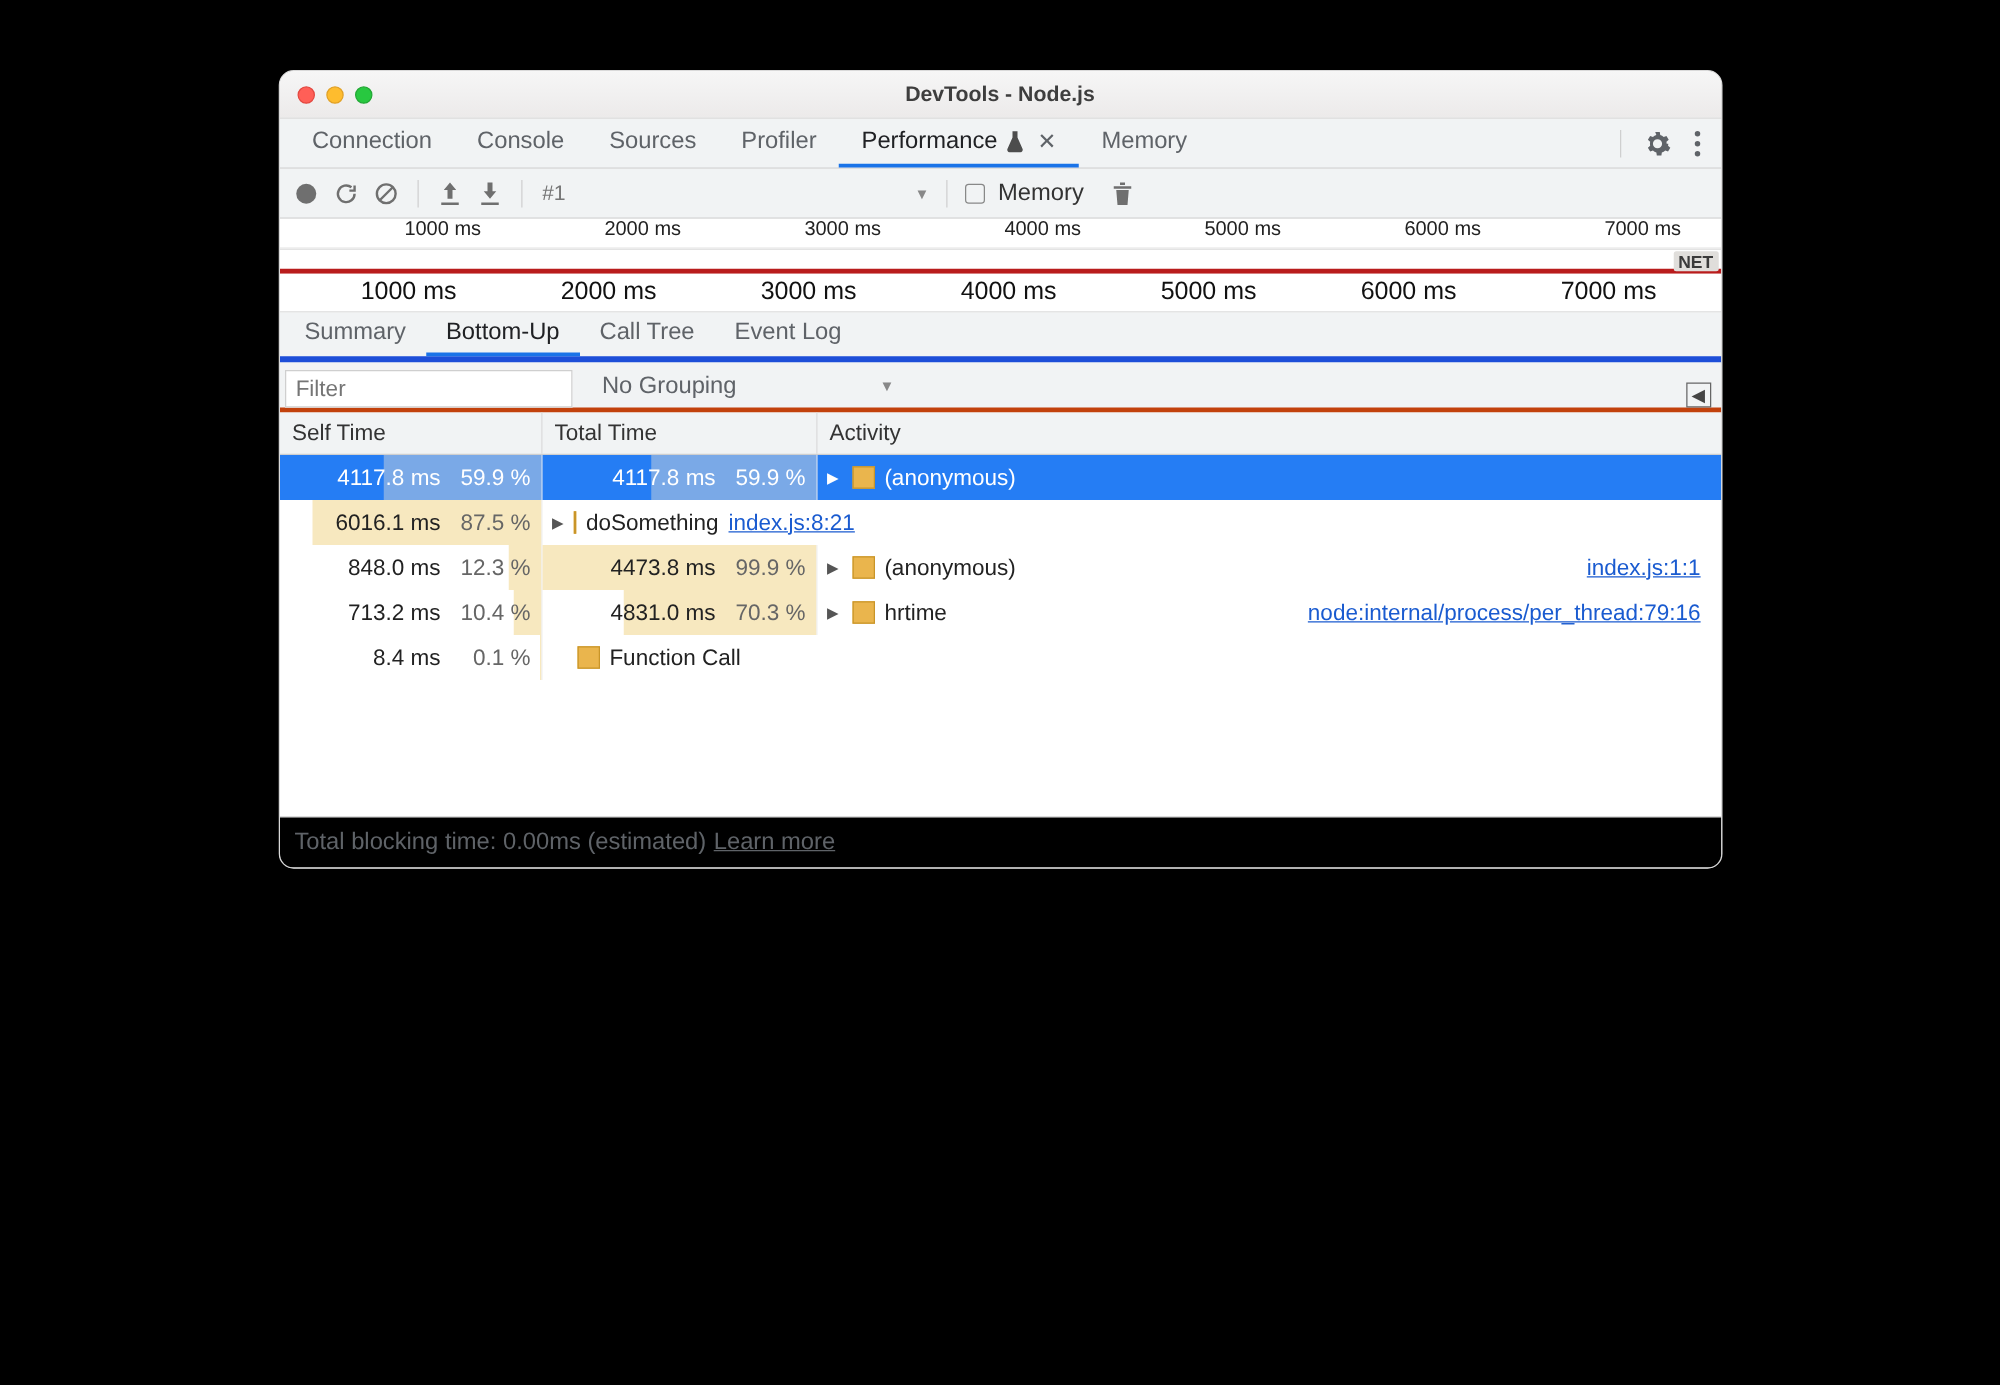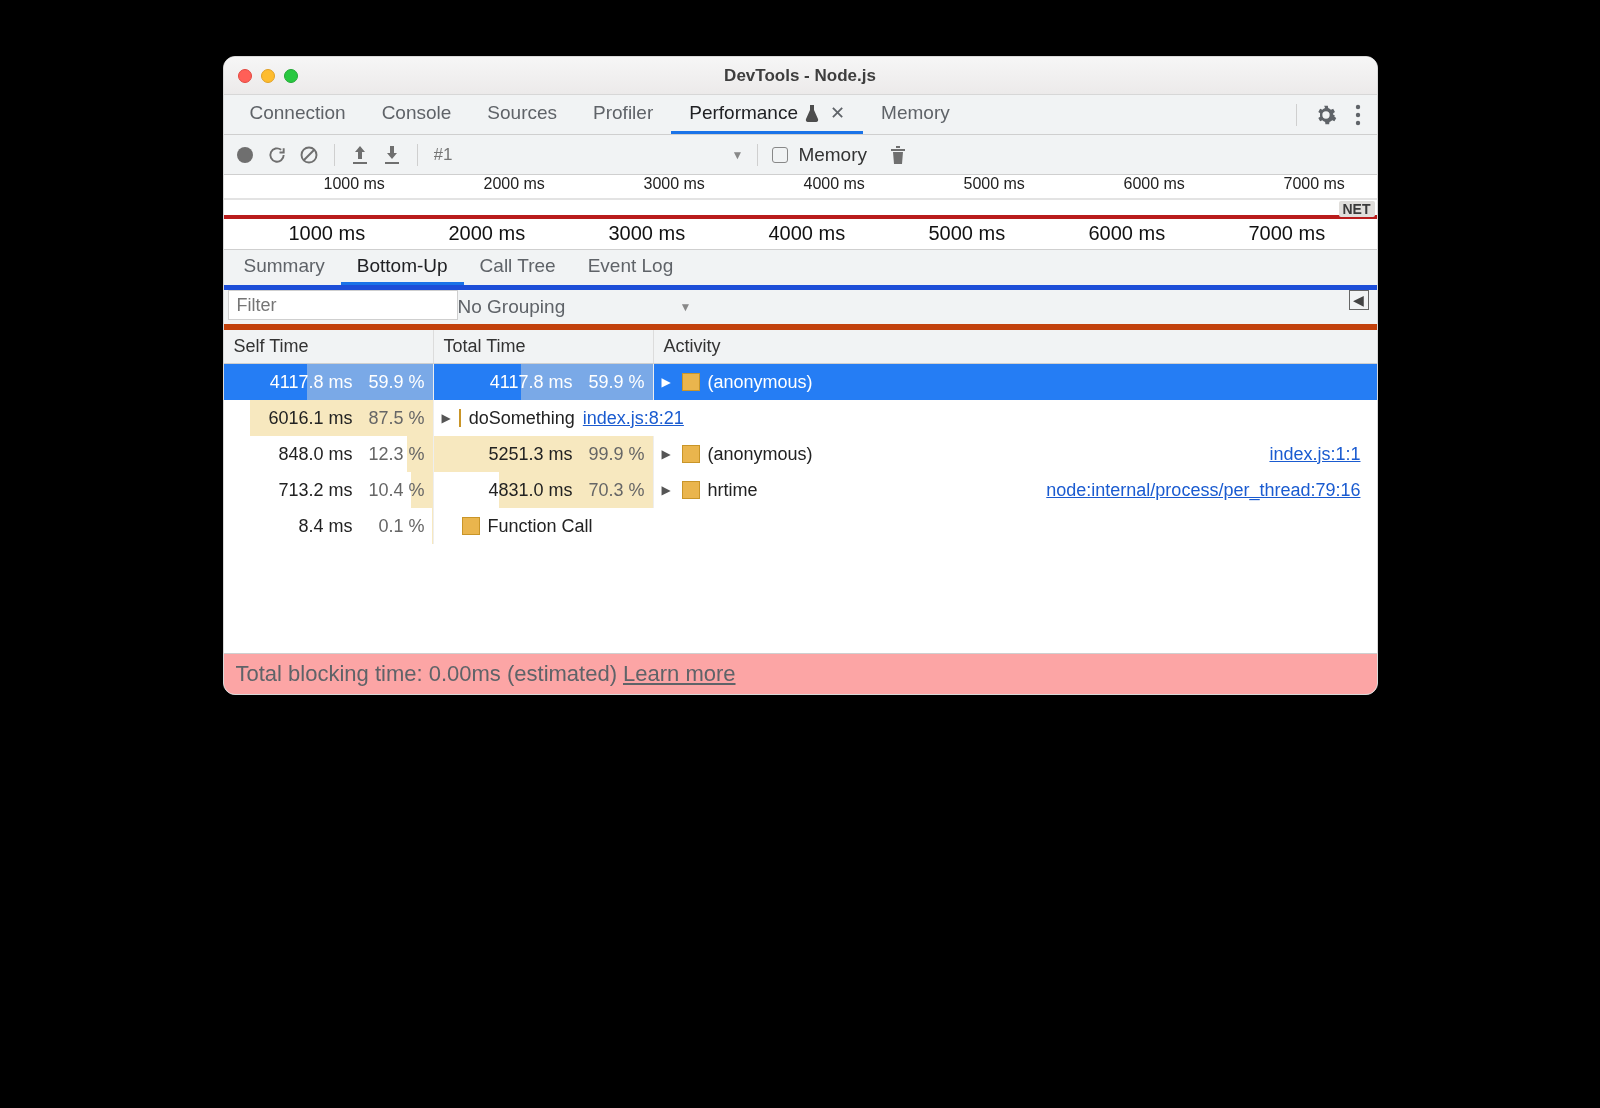--- a/index.html
+++ b/index.html
@@ -87,31 +87,31 @@
 
   .subtabs {
     display:flex; align-items:center; height:40px;
     background:#f1f3f4; border-bottom:5px solid #1d4ed8;
     padding:0 4px;
   }
   .subtab { padding:0 16px; height:100%; display:flex; align-items:center; font-size:19px; color:#5f6368; cursor:pointer; border-bottom:3px solid transparent;}
   .subtab.active { color:#202124; border-bottom:3px solid #1a73e8; }
 
   .filterbar {
-    display:flex; align-items:flex-start; height:40px;
-    background:#f1f3f4; border-bottom:6px solid #c2410c;
+    display:flex; align-items:flex-end; height:40px;
+    background:#f1f3f4; border-bottom:4px solid #c2410c;
     padding:0; gap:0;
   }
   .filter-input {
     width:230px; height:30px; margin-left:4px;
     border:1px solid #cfcfcf; background:#fff;
     font-size:18px; padding:0 8px; color:#333;
   }
   .group-sel {
-    width:250px; height:34px; 
+    width:250px; height:34px; margin-left:24px;
     font-size:19px; color:#5f6368;
     display:flex; align-items:center; justify-content:space-between;
     padding-right:16px;
     gap:13px;
   }
   .panel-toggle {
     margin-left:auto; margin-right:8px;
     width:20px; height:20px; border:1.5px solid #666;
     display:flex; align-items:center; justify-content:center;
     font-size:14px; color:#444;
@@ -144,23 +144,23 @@
   .timecell > .txt { position:relative; z-index:1; }
   .actcell { gap:8px; }
   .disclose { width:12px; color:#555; font-size:12px; }
   .tr.sel .disclose { color:#fff; }
   .swatch { width:18px; height:18px; background:#eab54d; border:1px solid #c99528; }
   .actname { color:#222; }
   .tr.sel .actname { color:#fff; }
   .srclink { margin-left:auto; color:#1a5bd0; text-decoration:underline; cursor:pointer; padding-right:8px;}
   .tbody-area { min-height:290px; background:#fff; border-bottom:1px solid #cfcfcf;}
   .footer {
-    height:40px; background:#fca5a5;
+    height:40px; background:#000000;
     display:flex; align-items:center; padding:0 12px;
-    font-size:22px; color:#5f6368;
+    font-size:19px; color:#5f6368;
   }
   .footer .learn { margin-left:6px; text-decoration:underline; cursor:pointer; color:#5f6368;}
   svg { display:block; }
 </style>
 </head>
 <body>
 
 <div class="window">
 
   <div class="titlebar">
@@ -345,21 +345,21 @@
               <span class="srclink">index.js:8:21</span>
             </div>
           </div>
           <div class="tr">
             <div class="cell timecell">
               <div class="bar" style="width: 12.3%;"></div>
               <span class="txt"><span class="ms">848.0 ms</span><span class="pct">12.3 %</span></span>
             </div>
             <div class="cell timecell">
               <div class="bar" style="width: 99.9%;"></div>
-              <span class="txt"><span class="ms">5251.3 ms</span><span class="pct">99.9 %</span></span>
+              <span class="txt"><span class="ms">4473.8 ms</span><span class="pct">99.9 %</span></span>
             </div>
             <div class="cell actcell">
               <span class="disclose">▶</span>
               <span class="swatch"></span>
               <span class="actname">(anonymous)</span>
               <span class="srclink">index.js:1:1</span>
             </div>
           </div>
           <div class="tr">
             <div class="cell timecell">

